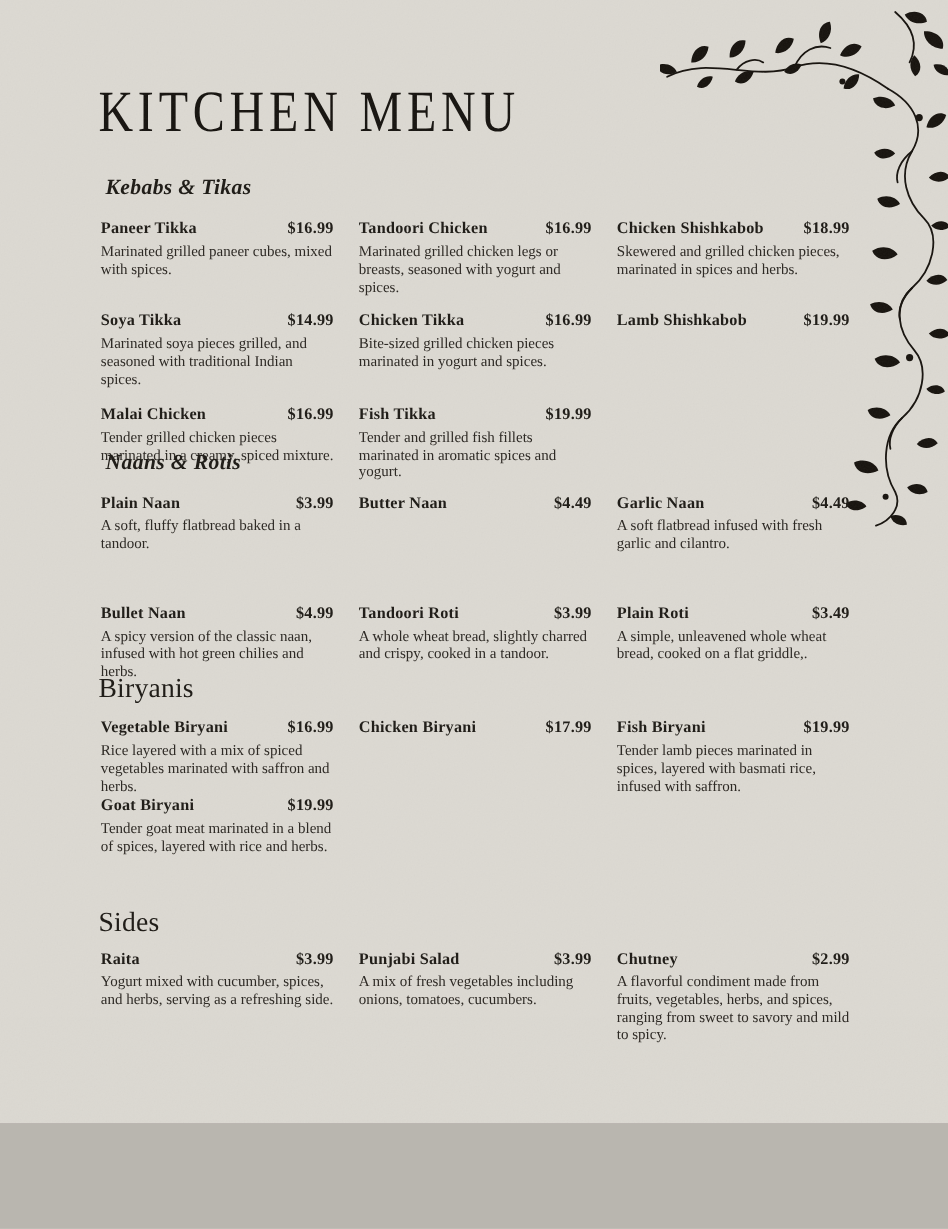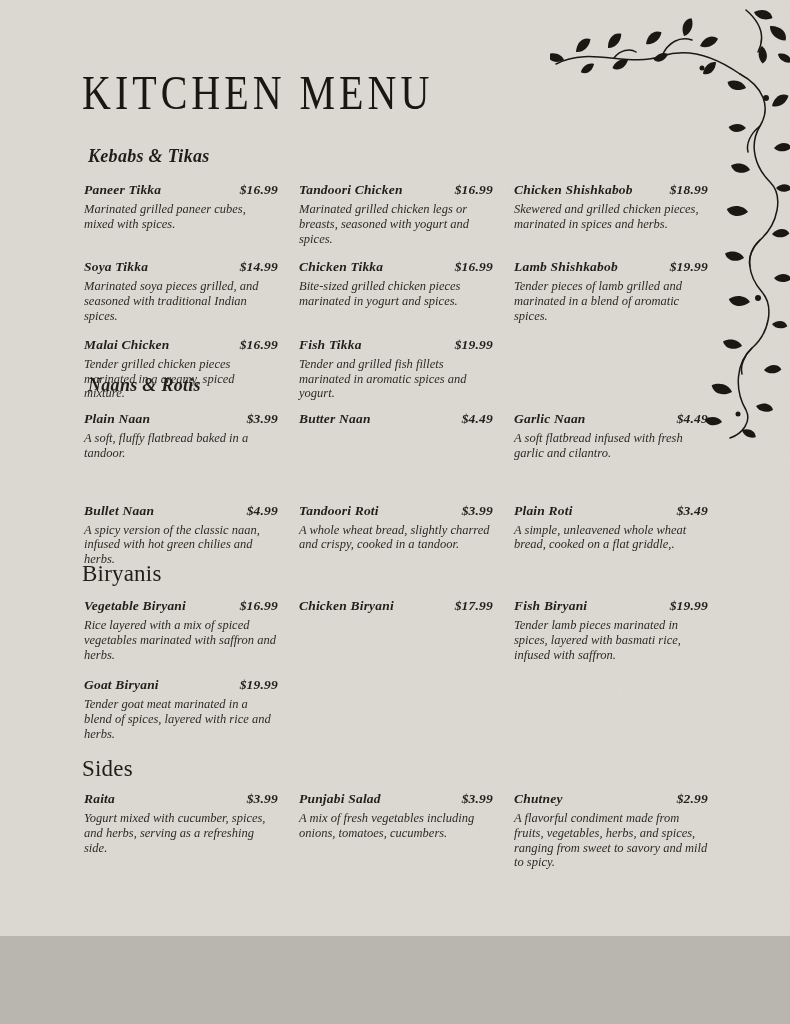--- a/index.html
+++ b/index.html
@@ -33,23 +33,23 @@
   .s-kebabs   { top:145px; }
   .s-naans    { top:374px; }
   .s-biryanis { top:560px; }
   .s-sides    { top:755px; }
   .sec-h { color:#1c1914; }
   .sec-h.italic { font-style:italic; font-weight:bold; font-size:18px; line-height:22px; margin-left:4px; letter-spacing:0.3px; }
   .sec-h.roman  { font-weight:normal; font-size:23px; line-height:27px; margin-left:-2px; letter-spacing:0.2px; }
   .grid { display:grid; grid-template-columns:repeat(3,1fr); column-gap:21px; }
   .s-kebabs   .grid { margin-top:14px; row-gap:12px; }
   .s-naans    .grid { margin-top:14px; row-gap:41px; }
-  .s-biryanis .grid { margin-top:10px; row-gap:14px; }
+  .s-biryanis .grid { margin-top:10px; }
   .s-sides    .grid { margin-top:8px; }
-  .item { min-height:10px;font-style:italic; }
+  .item { min-height:10px; }
   .item-head {
     display:flex; justify-content:space-between; align-items:baseline;
     font-weight:bold; font-size:13.5px; line-height:17px;
     color:#1d1a15; letter-spacing:0.2px;
     margin-bottom:4px;
   }
   .item-price { white-space:nowrap; padding-left:6px; }
   .item-desc { font-size:12.5px; line-height:14.8px; color:#2a2621; }
   .page-num {
     position:absolute; left:0; right:0; top:962px;
@@ -158,21 +158,20 @@
         <span class="item-price">$16.99</span>
       </div>
       <p class="item-desc">Bite-sized grilled chicken pieces marinated in yogurt and spices.</p>
     </div>
 
     <div class="item">
       <div class="item-head">
         <span class="item-name">Lamb Shishkabob</span>
         <span class="item-price">$19.99</span>
       </div>
-      <p class="item-desc">Tender pieces of lamb grilled and marinated in a blend of aromatic spices.</p>
     </div>
 
     <div class="item">
       <div class="item-head">
         <span class="item-name">Malai Chicken</span>
         <span class="item-price">$16.99</span>
       </div>
       <p class="item-desc">Tender grilled chicken pieces marinated in a creamy, spiced mixture.</p>
     </div>
 

